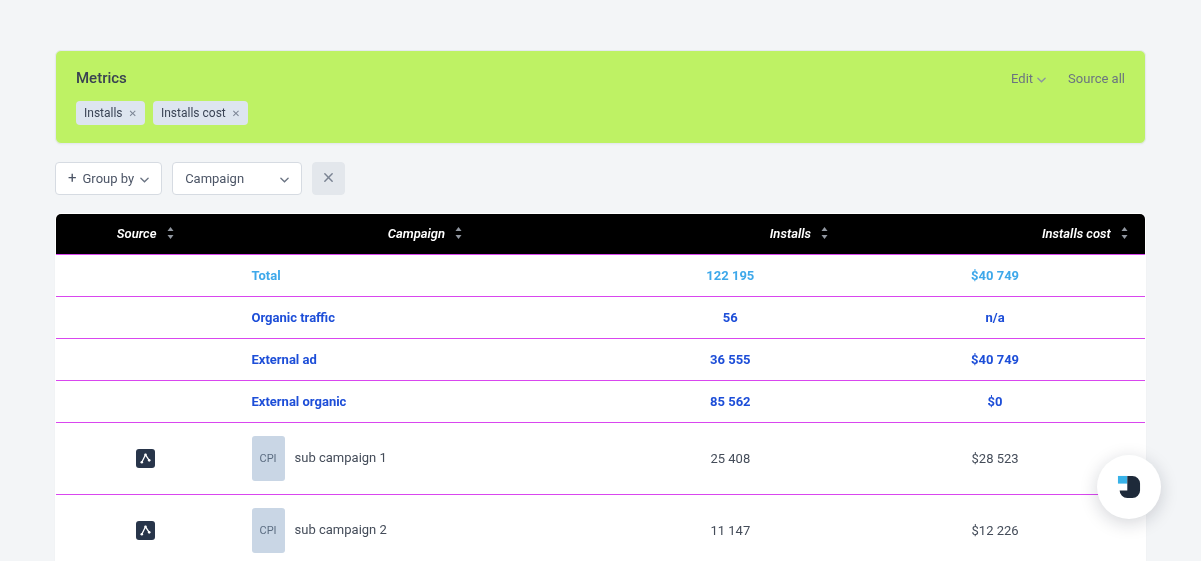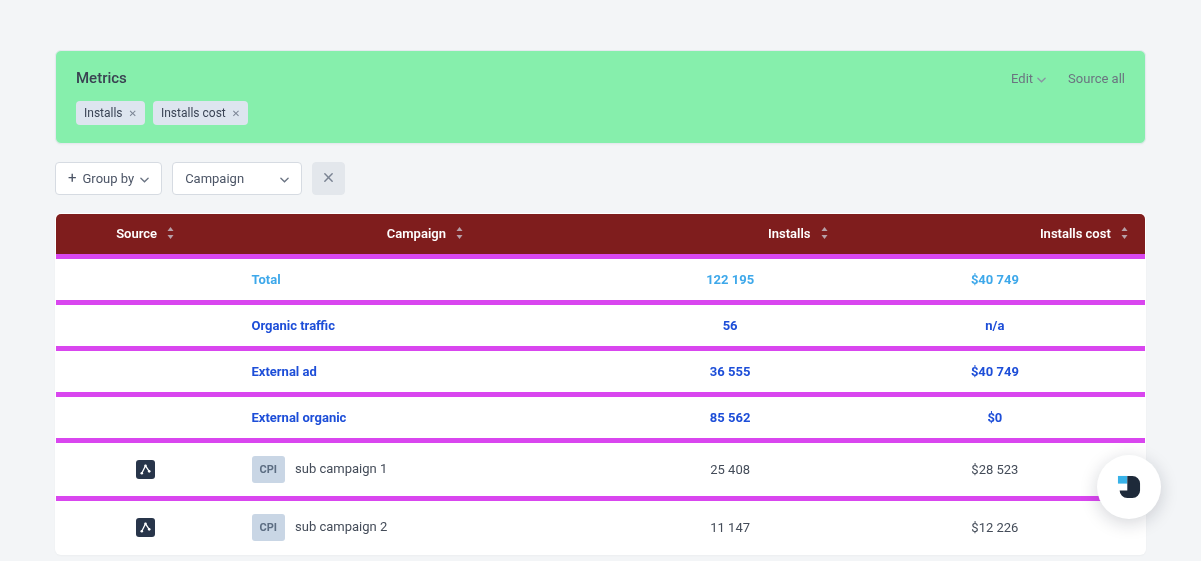--- a/index.html
+++ b/index.html
@@ -7,21 +7,21 @@
     font-family: -apple-system, BlinkMacSystemFont, "Segoe UI", Roboto, "Helvetica Neue", sans-serif;
     background: #f3f5f7;
     width: 1201px;
     height: 561px;
     padding: 50px 55px 30px;
     color: #1f2937;
     font-size: 13px;
     position: relative;
   }
   .card {
-    background: #86efac;
+    background: #bef264;
     border: 1px solid #e5e9ef;
     border-radius: 6px;
     padding: 18px 20px;
     box-shadow: 0 1px 2px rgba(0,0,0,0.03);
   }
   .metrics-header {
     display: flex;
     justify-content: space-between;
     align-items: center;
     margin-bottom: 14px;
@@ -97,22 +97,23 @@
   table {
     width: 100%;
     border-collapse: collapse;
     background: #fff;
     border: 1px solid #e5e9ef;
     border-radius: 6px;
     overflow: hidden;
     box-shadow: 0 1px 2px rgba(0,0,0,0.03);
   }
   thead tr {
-    background: #7f1d1d;
+    background: #000000;
     color: #fff;
+    font-style: italic;
   }
   th {
     font-weight: 600;
     font-size: 13px;
     padding: 12px 16px;
     text-align: left;
     vertical-align: middle;
     position: relative;
   }
   th.col-source { width: 180px; text-align: center; }
@@ -120,37 +121,37 @@
   th.col-installs, th.col-cost { text-align: right; }
   th .sort-icon {
     display: inline-block;
     margin-left: 6px;
     vertical-align: middle;
     opacity: 0.7;
   }
   td {
     padding: 13px 16px;
     font-size: 13px;
-    border-top: 5px solid #d946ef;
+    border-top: 1px solid #d946ef;
     vertical-align: middle;
   }
   td.col-source { text-align: center; }
   td.col-installs, td.col-cost { text-align: center; }
   tr.total td { color: #3ea8ea; font-weight: 700; }
   tr.bold td { font-weight: 700; color: #1d4ed8; }
   tr.sub td { color: #444c59; }
   .tag {
     display: inline-block;
     background: #c9d6e5;
     color: #5c6d82;
     font-size: 11px;
-    padding: 7px 8px;
+    padding: 16px 8px;
     border-radius: 3px;
     margin-right: 10px;
-    font-weight: 700;
+    font-weight: 400;
   }
   .tag.ext-org {
     background: #c3d2e3;
     color: #7a8aa0;
   }
   .src-icon {
     display: inline-block;
     width: 19px;
     height: 19px;
     background: #28354a;

